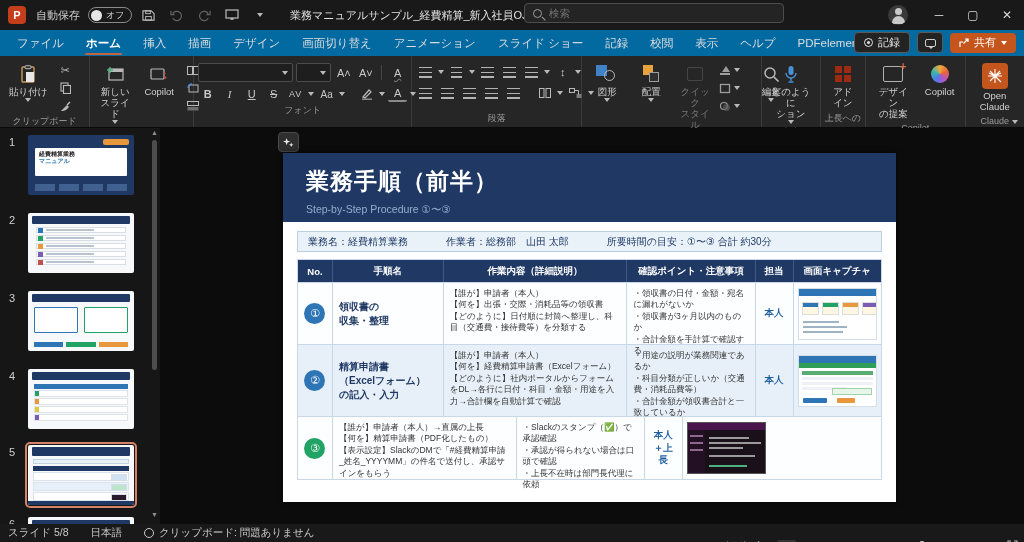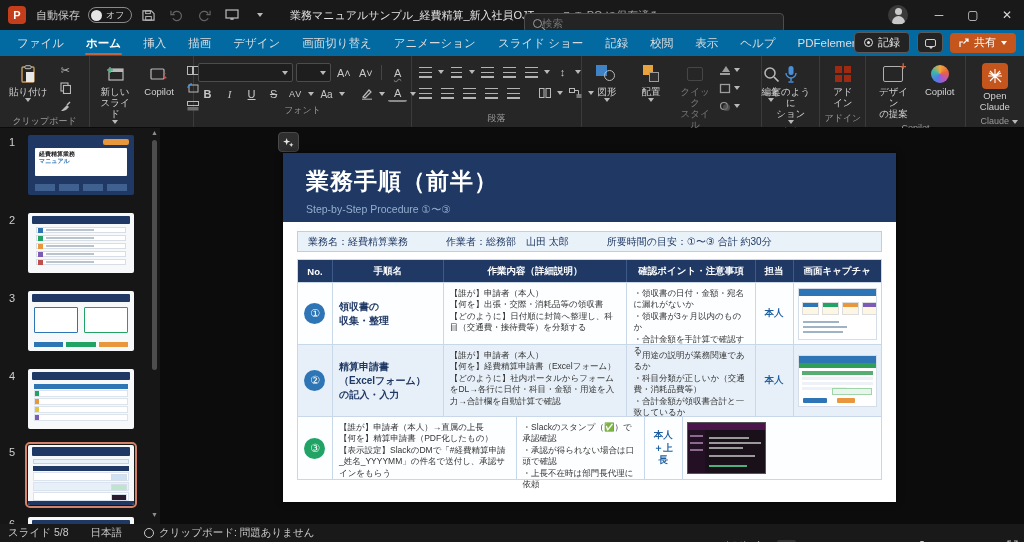--- a/index.html
+++ b/index.html
@@ -13,21 +13,21 @@
   .tb-item { display:flex; align-items:center; font-size:11px; color:#cfcfcf; margin-left:10px; white-space:nowrap; }
   .toggle { margin-left:8px; width:44px; height:16px; border:1px solid #8a8a8a; border-radius:9px; display:flex; align-items:center; padding:1px 4px 1px 2px; gap:4px; }
   .knob { width:11px; height:11px; border-radius:50%; background:#e6e6e6; }
   .toggle-label { font-size:9px; color:#dcdcdc; }
   .tb-icon { width:24px; height:22px; display:flex; align-items:center; justify-content:center; margin-left:4px; color:#bdbdbd; border-radius:3px; }
   .tb-icon svg { display:block; }
   .dim { opacity:.45; }
   .tb-title { margin-left:18px; font-size:11px; color:#e3e3e3; display:flex; align-items:center; gap:6px; white-space:nowrap; }
   .tb-title .muted { color:#a8a8a8; }
   .caret { width:0; height:0; border-left:3.5px solid transparent; border-right:3.5px solid transparent; border-top:4px solid #b9b9b9; display:inline-block; }
-  .searchbox { position:absolute; left:524px; top:13px; width:260px; height:20px; background:#242424; border:1px solid #4d4d4d; border-radius:4px; display:flex; align-items:center; padding:0 8px; gap:0; }
+  .searchbox { position:absolute; left:524px; top:3px; width:260px; height:20px; background:#242424; border:1px solid #4d4d4d; border-radius:4px; display:flex; align-items:center; padding:0 8px; gap:7px; }
   .searchbox input { background:transparent; border:none; outline:none; color:#bdbdbd; font-size:10.5px; width:200px; font-family:inherit; }
   .mag { width:9px; height:9px; border:1.3px solid #9d9d9d; border-radius:50%; position:relative; flex:none; }
   .mag::after { content:""; position:absolute; width:5px; height:1.3px; background:#9d9d9d; transform:rotate(45deg); left:7px; top:8px; }
   .tb-right { position:absolute; right:0; top:0; height:30px; display:flex; align-items:center; }
   .avatar { width:20px; height:20px; border-radius:50%; background:#3a3a3a; position:relative; margin-right:14px; overflow:hidden; }
   .avatar::before { content:""; position:absolute; width:7px; height:7px; border-radius:50%; background:#c9c9c9; left:6.5px; top:3px; }
   .avatar::after { content:""; position:absolute; width:13px; height:8px; border-radius:7px 7px 0 0; background:#c9c9c9; left:3.5px; top:11px; }
   .winbtn { width:34px; height:30px; display:flex; align-items:center; justify-content:center; color:#d9d9d9; font-size:12px; }
 
   
@@ -530,21 +530,21 @@
                 <span></span>
                 <span></span>
                 <span></span>
                 <span></span>
               </span>
             </span>
           <span class="lbl" style="white-space: pre-line;">アド
 イン</span>
         </div>
       </div>
-      <div class="grp-label">アドイン</div>
+      <div class="grp-label">上長への</div>
     </div>
 
     <div class="grp" style="width:106px">
       <div class="grp-body" style="justify-content:center">
         <div class="bigbtn">
           <span class="ic20">
               <span class="designer-ic"></span>
             </span>
           <span class="lbl" style="white-space: pre-line;">デザイン
 の提案</span>

